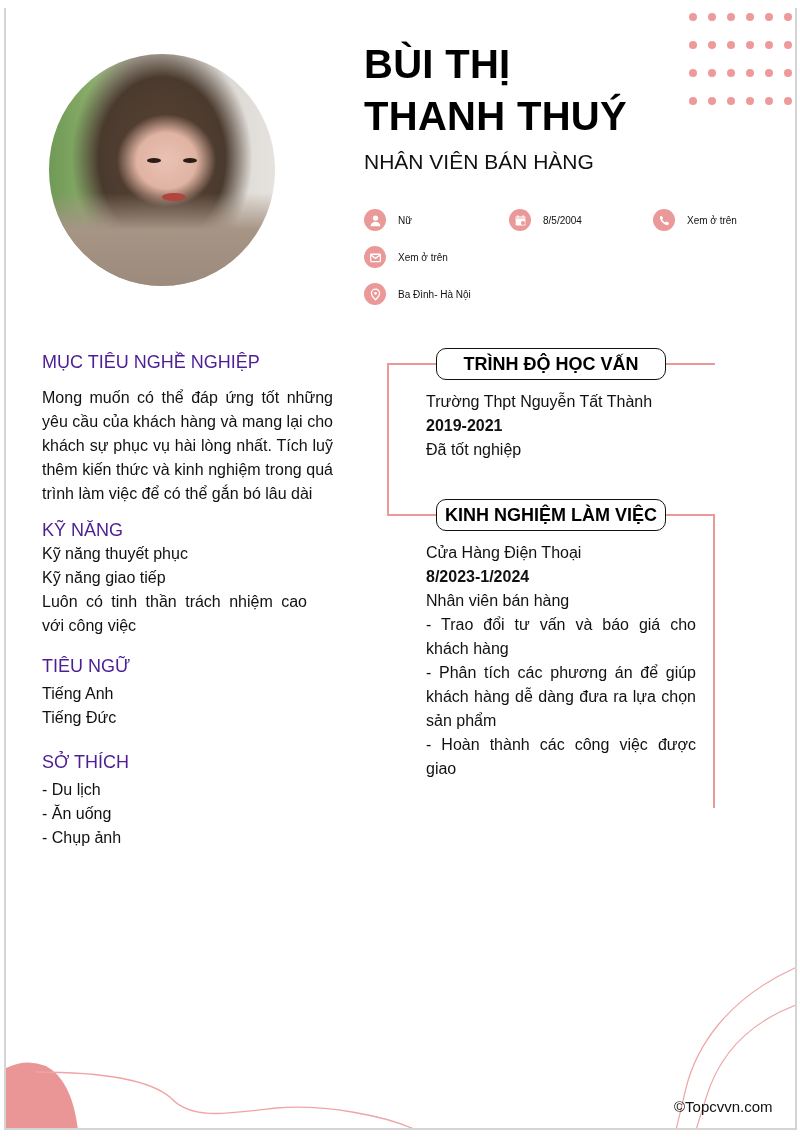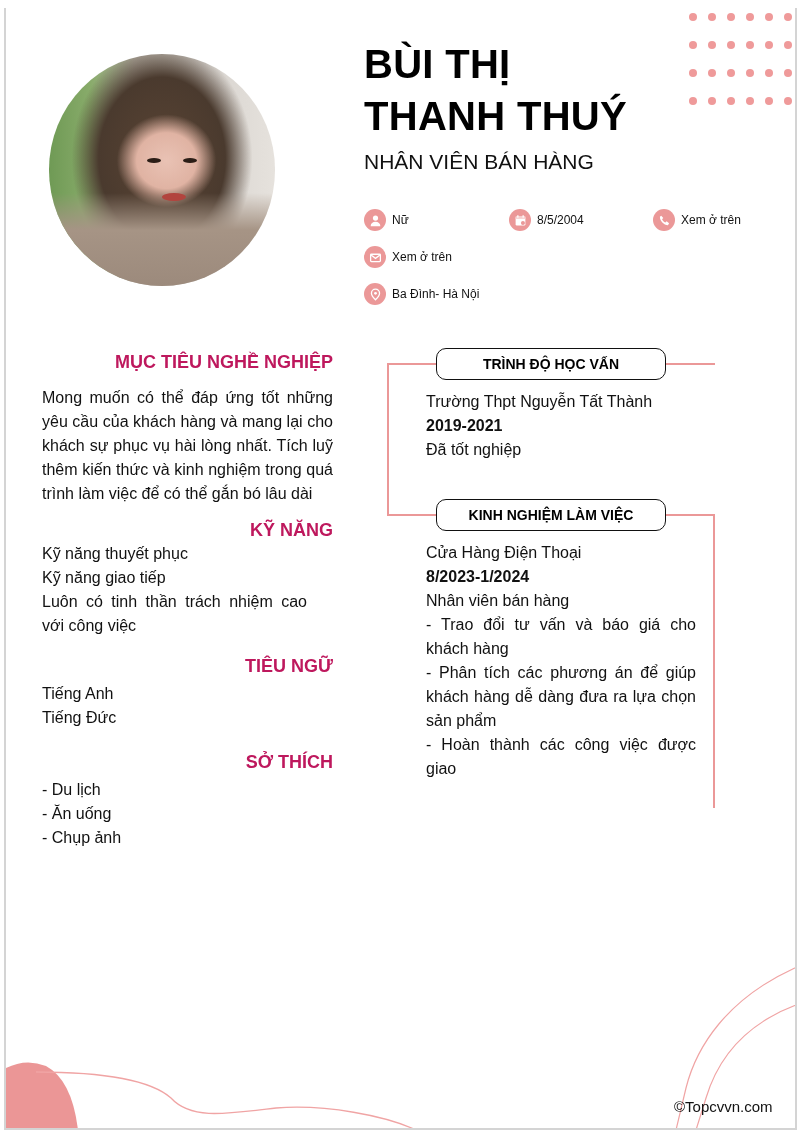--- a/index.html
+++ b/index.html
@@ -23,33 +23,33 @@
     position: absolute; left: 0; bottom: 0; width: 100%; height: 40%;
     background: linear-gradient(180deg, rgba(160,140,125,0) 0%, #a69485 40%, #9c8a7c 100%);
   }
   .photo .lips { position: absolute; left: 113px; top: 139px; width: 24px; height: 8px; border-radius: 50%; background: #b2443e; }
   .photo .eye { position: absolute; top: 104px; width: 14px; height: 5px; border-radius: 50%; background: #2b1d16; }
   .name {
     position: absolute; left: 358px; top: 30px; font-size: 40px; line-height: 52px;
     font-weight: 700; color: #000; letter-spacing: 0.3px;
   }
   .job-title { position: absolute; left: 358px; top: 142px; font-size: 21px; color: #111; }
-  .contact { position: absolute; font-size: 12px; color: #111; display: flex; align-items: center; gap: 6px; }
+  .contact { position: absolute; font-size: 10px; color: #111; display: flex; align-items: center; gap: 12px; }
   .contact .ic {
     width: 22px; height: 22px; border-radius: 50%; background: #eb9898; display: inline-flex;
     align-items: center; justify-content: center; flex: none;
   }
   .contact .ic svg { width: 13px; height: 13px; }
   .left-col { position: absolute; left: 36px; width: 291px; }
-  .sec-title { font-size: 18px; font-weight: 700; color: #be185d; line-height: 24px; text-align: right; }
+  .sec-title { font-size: 18px; font-weight: 400; color: #4c1d95; line-height: 24px; }
   .body-text { font-size: 16px; line-height: 24px; color: #111; text-align: justify; }
   .right-col { position: absolute; left: 420px; width: 270px; }
   .pill {
     position: absolute; height: 32px; border: 1.5px solid #111; border-radius: 10px;
-    background: #fff; font-weight: 700; font-size: 14px; display: flex; align-items: center; justify-content: center;
+    background: #fff; font-weight: 700; font-size: 18px; display: flex; align-items: center; justify-content: center;
     color: #000;
   }
   .line { position: absolute; background: #eb9898; }
   .bold { font-weight: 700; }
   .credit { position: absolute; left: 668px; top: 1090px; font-size: 15px; color: #111; }
 </style>
 </head>
 <body>
 
 <div class="page">

